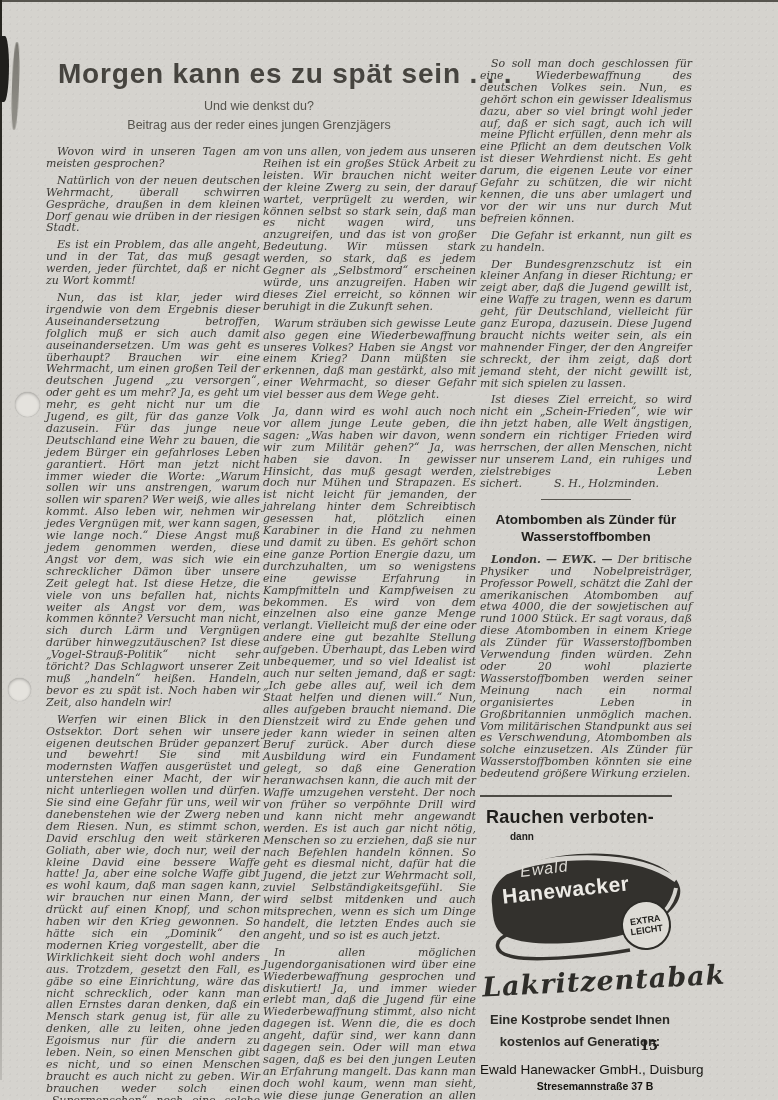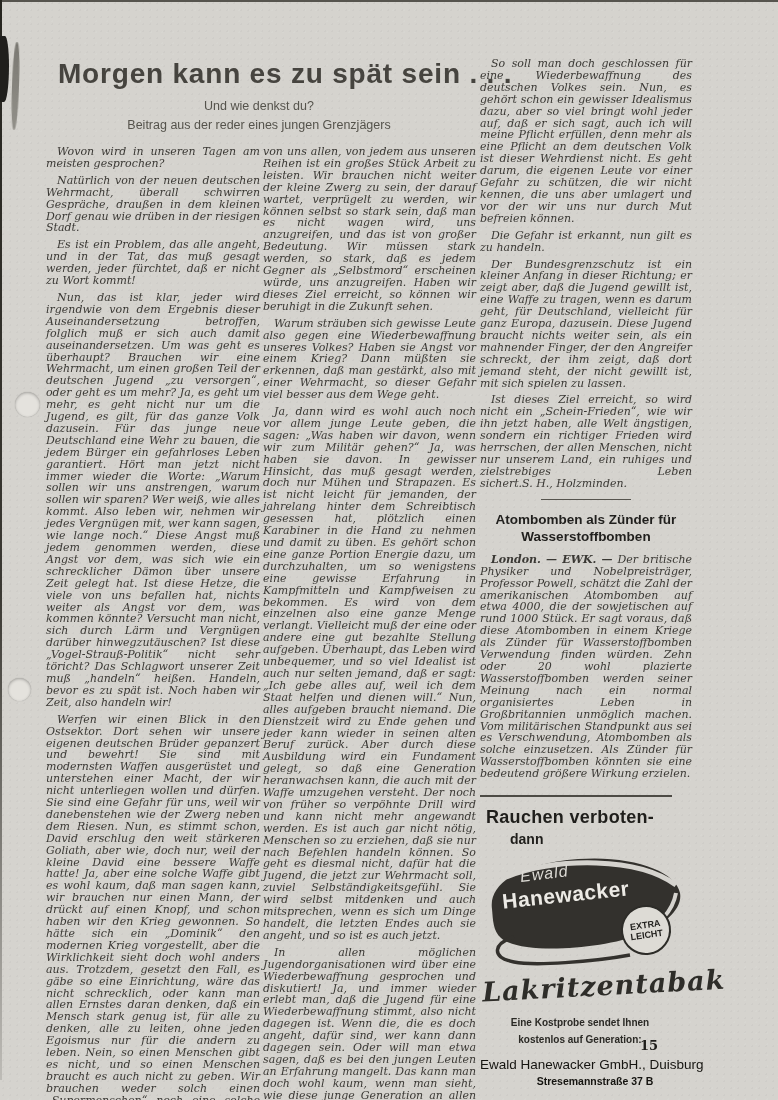--- a/index.html
+++ b/index.html
@@ -36,44 +36,44 @@
   
   .col{position:absolute;}
   .col-1{left:46px;top:146px;width:214px;}
   .col-2{left:263px;top:146px;width:213px;}
   .col-3{left:480px;top:58px;width:212px;}
   .body-text p{
     margin:0 0 5px 0;font-style:italic;font-size:11px;line-height:11.9px;
     text-align:justify;color:#3a3834;text-indent:11px;
   }
   .body-text p.cont{text-indent:0;}
-  .sig{margin-left:0;white-space:nowrap;}
+  .sig{margin-left:32px;white-space:nowrap;}
 
   .sig-divider{width:90px;height:0;border-top:1.5px solid #56544e;margin:9px auto 11px auto;}
   .atom-title{font-family:"Liberation Sans",sans-serif;font-weight:bold;font-size:13.5px;line-height:1.3;
     text-align:center;color:#201f1d;margin:8px 0 8px 0;}
   .atom-body{font-size:11px;line-height:11.9px;text-align:justify;color:#2b2a27;margin:0;text-indent:11px;}
   .atom-body .lead{font-weight:bold;}
 
   .ad-divider{width:192px;height:0;border-top:2px solid #4d4b45;margin:15px 0 10px 0;}
   .ad{font-family:"Liberation Sans",sans-serif;color:#1f1e1b;}
   .ad-line1{font-weight:bold;font-size:18px;letter-spacing:.3px;margin:4px 0 3px 6px;}
-  .ad-line2{font-weight:bold;font-size:14px;margin:0 0 2px 30px;}
+  .ad-line2{font-weight:bold;font-size:10px;margin:0 0 2px 30px;}
   .logo{position:relative;width:205px;height:122px;}
   .brand-script{position:absolute;left:40px;top:16px;color:#dedcd6;font-style:italic;font-size:16px;
     transform:rotate(-7deg);letter-spacing:1px;}
   .brand-name{position:absolute;left:22px;top:34px;color:#eceae5;font-family:"Liberation Sans",sans-serif;
     font-weight:bold;font-size:21px;letter-spacing:.5px;transform:rotate(-6deg);}
   .badge{position:absolute;right:14px;top:56px;width:46px;height:46px;border-radius:50%;
     background:#dddbd5;border:2px solid #2d2c28;display:flex;flex-direction:column;align-items:center;
     justify-content:center;transform:rotate(-8deg);}
   .badge span{font-family:"Liberation Sans",sans-serif;font-weight:bold;font-size:9px;line-height:1.15;color:#23221f;}
   .product{font-family:"DejaVu Serif",serif;font-style:italic;font-weight:bold;font-size:27px;
     color:#2e2d29;transform:rotate(-3deg);letter-spacing:1px;margin:0 0 12px 2px;}
-  .ad-note{font-weight:bold;font-size:10px;line-height:1.7;text-align:center;width:200px;color:#2a2925;}
+  .ad-note{font-weight:bold;font-size:13px;line-height:1.7;text-align:center;width:200px;color:#2a2925;}
   .company{font-weight:normal;font-size:13.5px;margin-top:9px;white-space:nowrap;color:#16514?;color:#151410;}
   .address{font-weight:bold;font-size:10.5px;text-align:center;width:230px;margin-top:3px;color:#151410;}
 
   .page-number{position:absolute;left:640px;top:1038px;font-weight:bold;font-size:13px;color:#1e1d1a;}
 </style>
 </head>
 <body>
 
 <div class="page">
 

